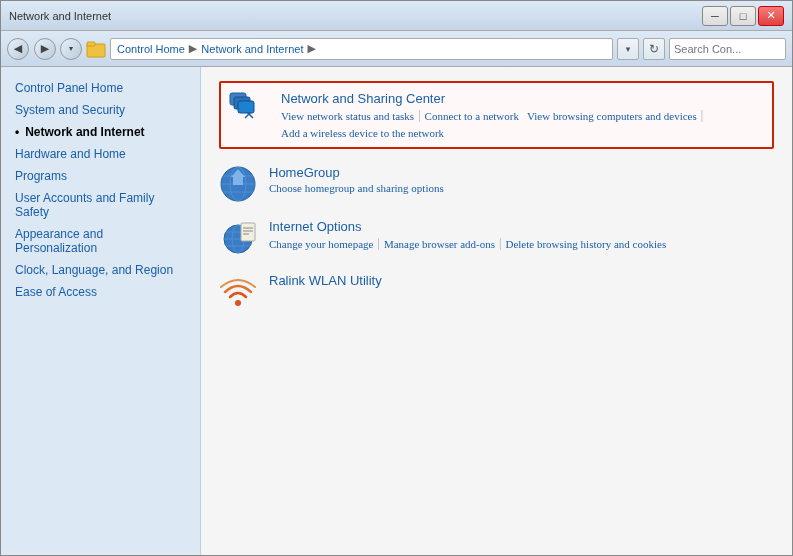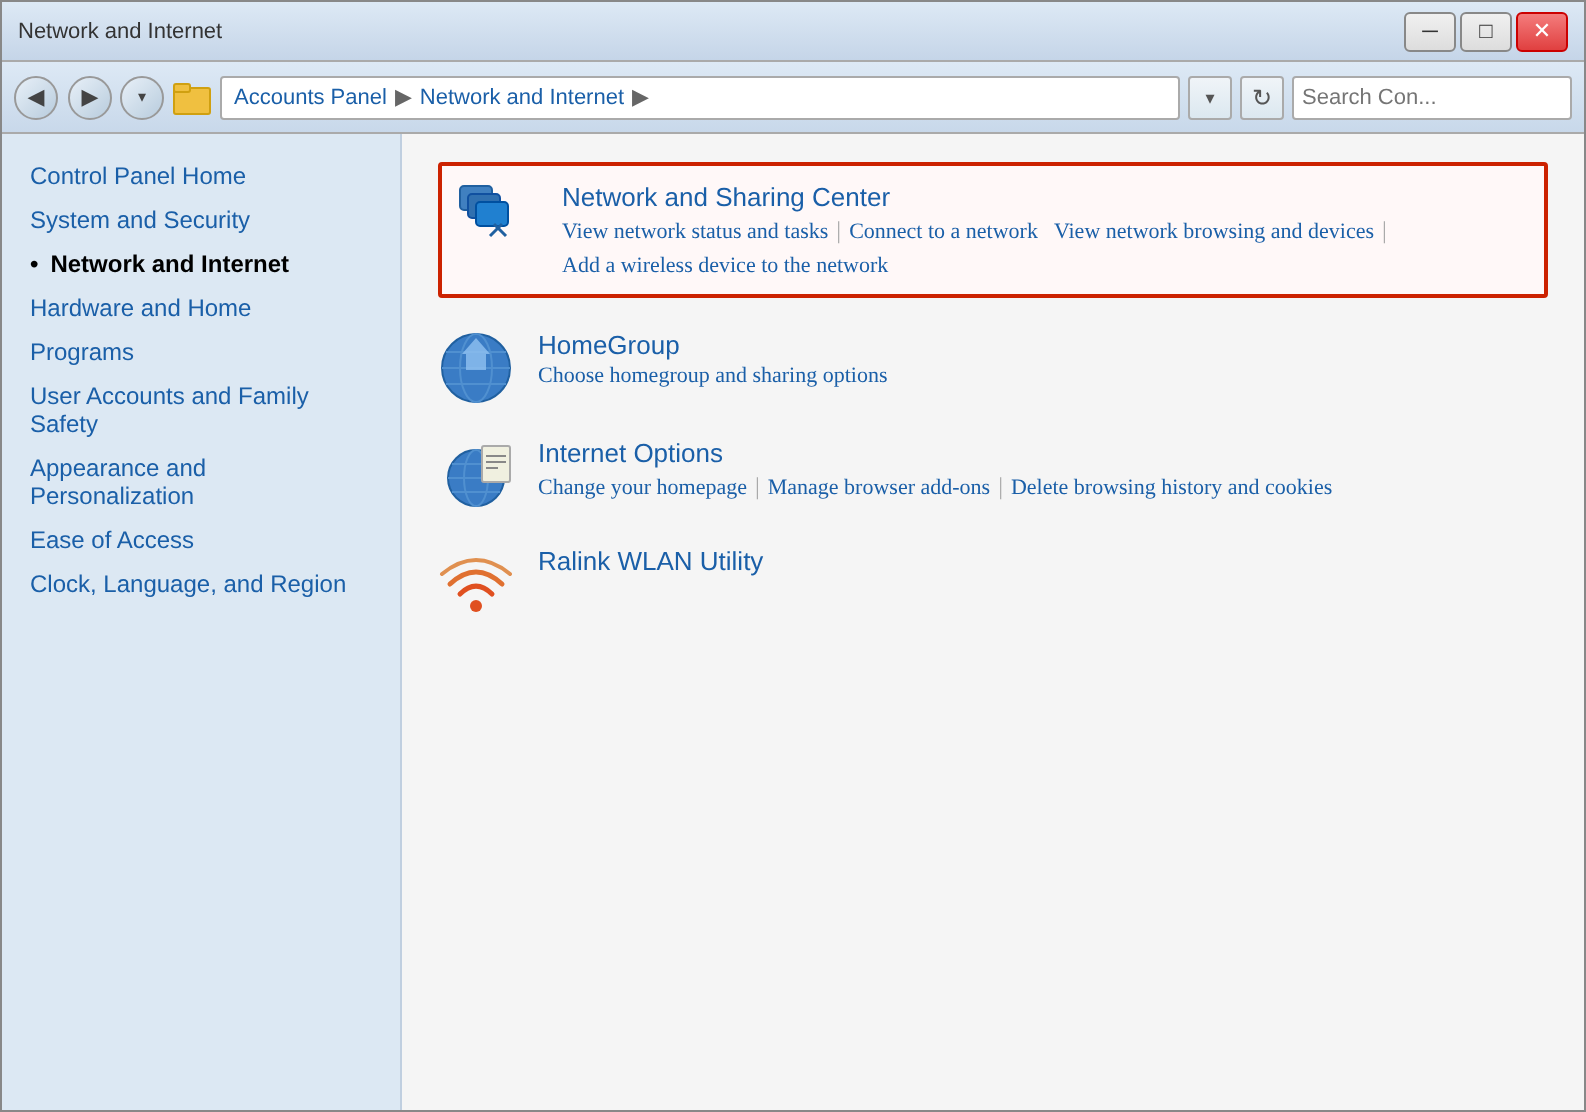--- a/index.html
+++ b/index.html
@@ -136,21 +136,21 @@
       display: flex;
       align-items: center;
       justify-content: center;
       cursor: pointer;
       font-size: 12px;
       color: #555;
       border-radius: 2px;
     }
 
     .search-box {
-      width: 140px;
+      width: 117px;
       height: 22px;
       border: 1px solid #aaa;
       border-radius: 2px;
       display: flex;
       align-items: center;
       background: white;
       padding: 0 4px;
       gap: 4px;
     }
 
@@ -307,21 +307,21 @@
     <div class="nav-btn back">◀</div>
     <div class="nav-btn">▶</div>
     <div class="nav-btn" style="font-size:8px;">▾</div>
 
     <svg width="20" height="20">
       <rect x="1" y="5" width="18" height="13" rx="1" fill="#f0c040" stroke="#d0a010" stroke-width="1"></rect>
       <rect x="1" y="3" width="8" height="4" rx="1" fill="#f0c040" stroke="#d0a010" stroke-width="1"></rect>
     </svg>
 
     <div class="breadcrumb-bar">
-      <span class="breadcrumb-item">Accounts Panel</span>
+      <span class="breadcrumb-item">Control Home</span>
       <span class="breadcrumb-sep">▶</span>
       <span class="breadcrumb-item">Network and Internet</span>
       <span class="breadcrumb-sep">▶</span>
     </div>
 
     <div class="dropdown-arrow">▾</div>
     <div class="refresh-btn">↻</div>
 
     <div class="search-box">
       <input class="search-input" type="text" placeholder="Search Con..." style="">
@@ -355,25 +355,25 @@
 
       <div class="sidebar-item">
         <span>User Accounts and Family Safety</span>
       </div>
 
       <div class="sidebar-item">
         <span>Appearance and Personalization</span>
       </div>
 
       <div class="sidebar-item">
+        <span>Clock, Language, and Region</span>
+      </div>
+
+      <div class="sidebar-item">
         <span>Ease of Access</span>
-      </div>
-
-      <div class="sidebar-item">
-        <span>Clock, Language, and Region</span>
       </div>
 
     </div>
 
     <div class="content">
 
       <div class="control-item highlighted">
         <div class="item-icon">
           <svg width="40" height="38" viewBox="0 0 40 38">
 
@@ -385,21 +385,21 @@
             <line x1="22" y1="20" x2="16" y2="26" stroke="#2060a0" stroke-width="1.5"></line>
           </svg>
         </div>
         <div class="item-content">
           <div class="item-title">Network and Sharing Center</div>
           <div class="item-links">
             <a>View network status and tasks</a>
             <span class="sep">|</span>
             <a>Connect to a network</a>
             <br style="width:100%">
-            <a>View network browsing and devices</a>
+            <a>View browsing computers and devices</a>
             <span class="sep">|</span>
             <a>Add a wireless device to the network</a>
           </div>
         </div>
       </div>
 
       <div class="control-item">
         <div class="item-icon homegroup-icon">
           <svg width="38" height="38" viewBox="0 0 38 38">
 

